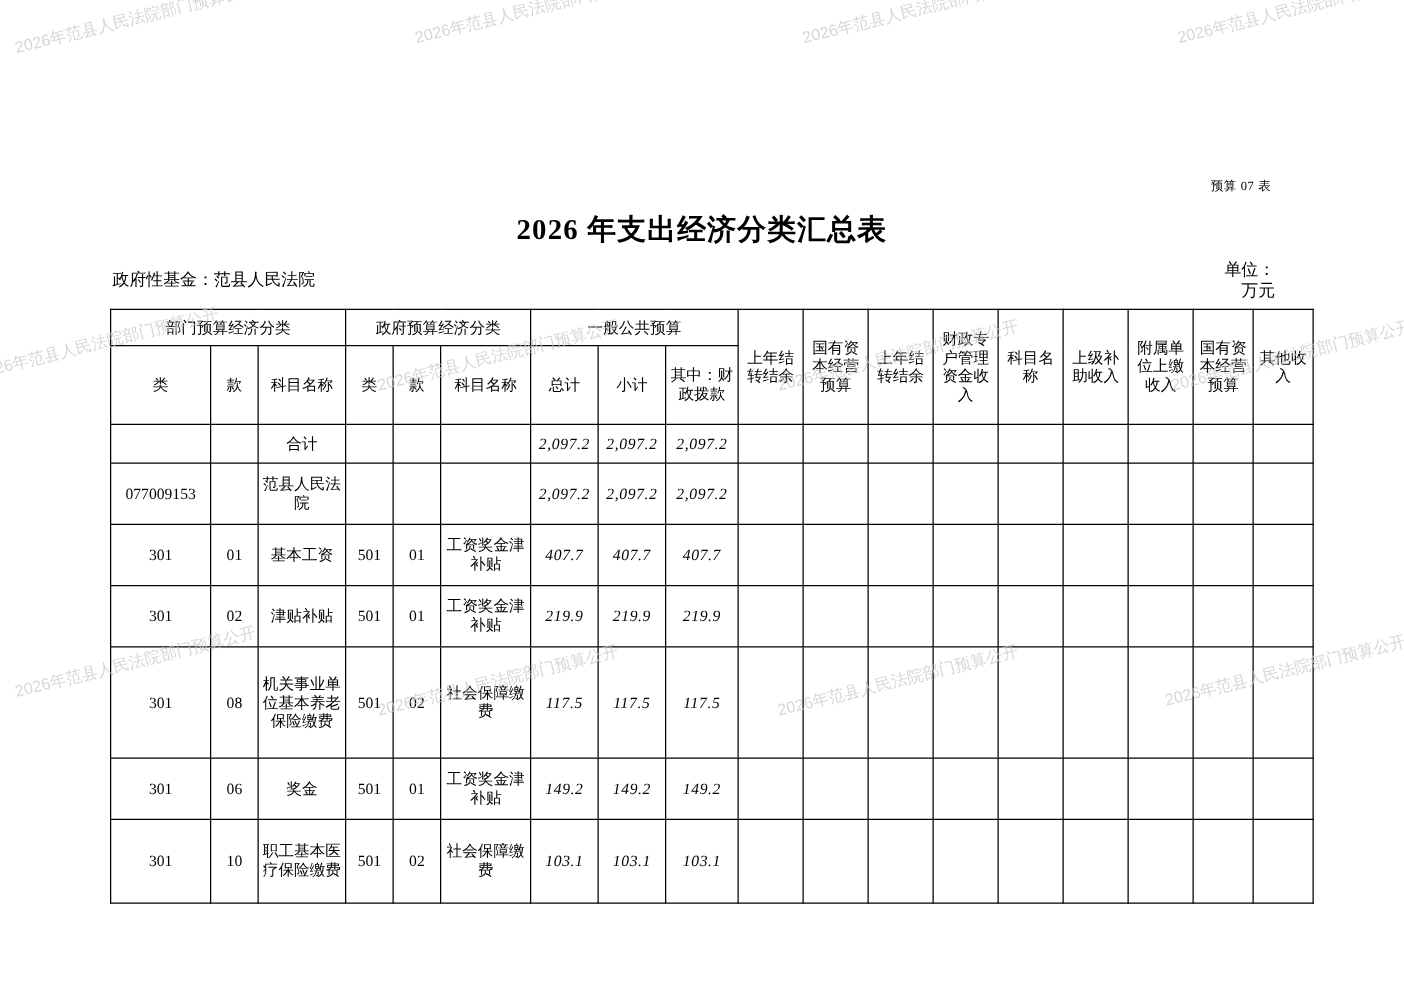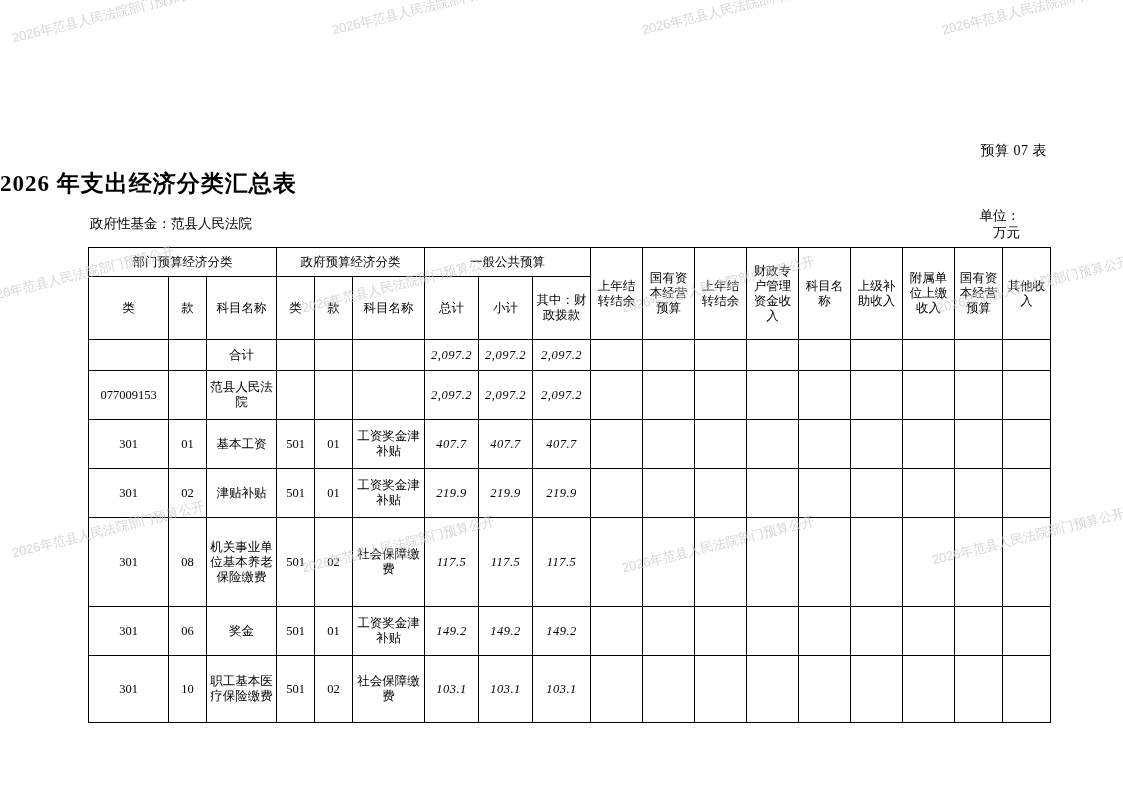--- a/index.html
+++ b/index.html
@@ -39,32 +39,33 @@
   
   #page {
     position: absolute;
     left: 0; top: 0;
     width: 1123px; height: 794px;
     z-index: 1;
   }
 
   .form-no {
     position: absolute;
-    right: 76px;
+    right: 106px;
     top: 142px;
-    font-size: 14px;
+    font-size: 10px;
     font-family: "Liberation Serif", serif;
     letter-spacing: 0.5px;
     margin-left: 28px;
   }
 
   .doc-title {
     position: absolute;
     left: 0; right: 0;
     top: 168px;
+    text-align: center;
     font-size: 23px;
     font-weight: bold;
     letter-spacing: 1px;
   }
 
   .dept-name {
     position: absolute;
     left: 90px;
     top: 215px;
     font-size: 13.5px;

